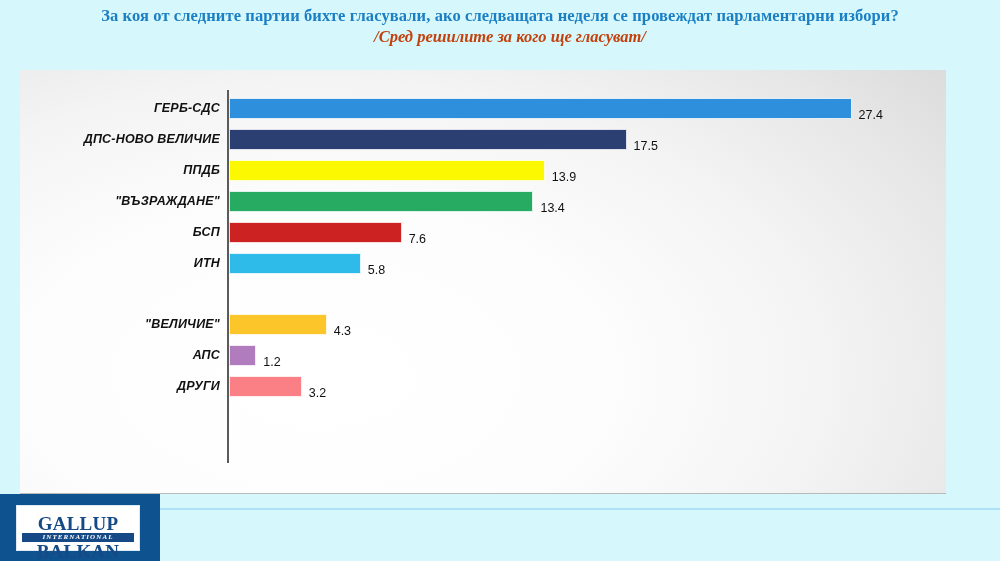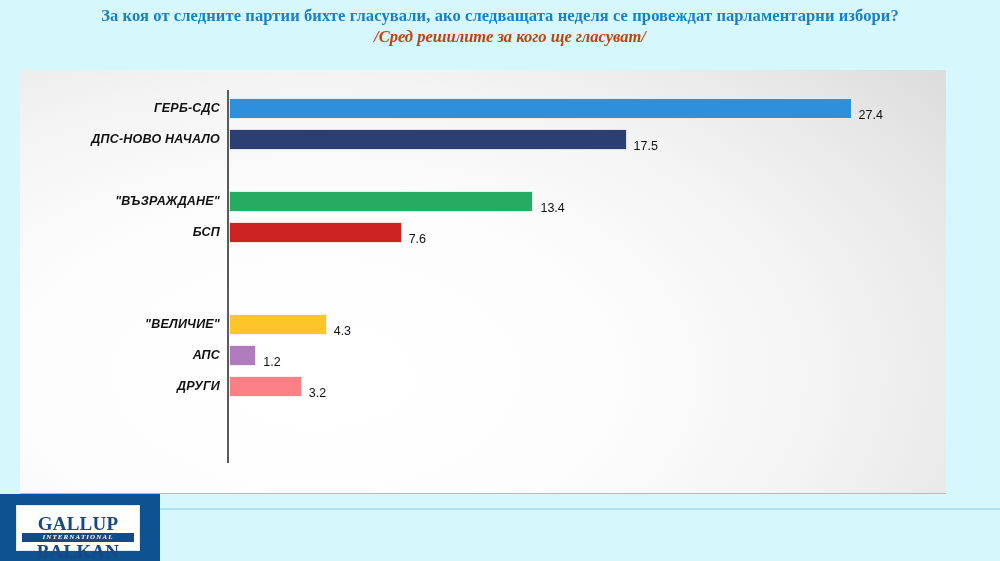--- a/index.html
+++ b/index.html
@@ -193,38 +193,52 @@
   <div id="plot-area">
     <div id="category-axis-line"></div>
   <div class="bar-row" style="top: 23px;">
         <div class="bar-label">ГЕРБ-СДС</div>
         <div class="bar-track">
           <div class="bar-rect" style="width: 622.528px; background: rgb(46, 143, 221);"></div>
           <div class="bar-value" style="left: 629.528px;">27.4</div>
         </div>
       </div>
       <div class="bar-row" style="top: 53.9px;">
-        <div class="bar-label">ДПС-НОВО НАЧАЛО</div>
+        <div class="bar-label">ДПС-НОВО ВЕЛИЧИЕ</div>
         <div class="bar-track">
           <div class="bar-rect" style="width: 397.6px; background: rgb(43, 63, 115);"></div>
           <div class="bar-value" style="left: 404.6px;">17.5</div>
         </div>
       </div>
+      <div class="bar-row" style="top: 84.8px;">
+        <div class="bar-label">ППДБ</div>
+        <div class="bar-track">
+          <div class="bar-rect" style="width: 315.808px; background: rgb(251, 248, 2);"></div>
+          <div class="bar-value" style="left: 322.808px;">13.9</div>
+        </div>
+      </div>
       <div class="bar-row" style="top: 115.7px;">
         <div class="bar-label">"ВЪЗРАЖДАНЕ"</div>
         <div class="bar-track">
           <div class="bar-rect" style="width: 304.448px; background: rgb(39, 171, 98);"></div>
           <div class="bar-value" style="left: 311.448px;">13.4</div>
         </div>
       </div>
       <div class="bar-row" style="top: 146.6px;">
         <div class="bar-label">БСП</div>
         <div class="bar-track">
           <div class="bar-rect" style="width: 172.672px; background: rgb(204, 34, 34);"></div>
           <div class="bar-value" style="left: 179.672px;">7.6</div>
+        </div>
+      </div>
+      <div class="bar-row" style="top: 177.5px;">
+        <div class="bar-label">ИТН</div>
+        <div class="bar-track">
+          <div class="bar-rect" style="width: 131.776px; background: rgb(47, 187, 234);"></div>
+          <div class="bar-value" style="left: 138.776px;">5.8</div>
         </div>
       </div>
       <div class="bar-row" style="top: 239.3px;">
         <div class="bar-label">"ВЕЛИЧИЕ"</div>
         <div class="bar-track">
           <div class="bar-rect" style="width: 97.696px; background: rgb(252, 197, 42);"></div>
           <div class="bar-value" style="left: 104.696px;">4.3</div>
         </div>
       </div>
       <div class="bar-row" style="top: 270.2px;">

